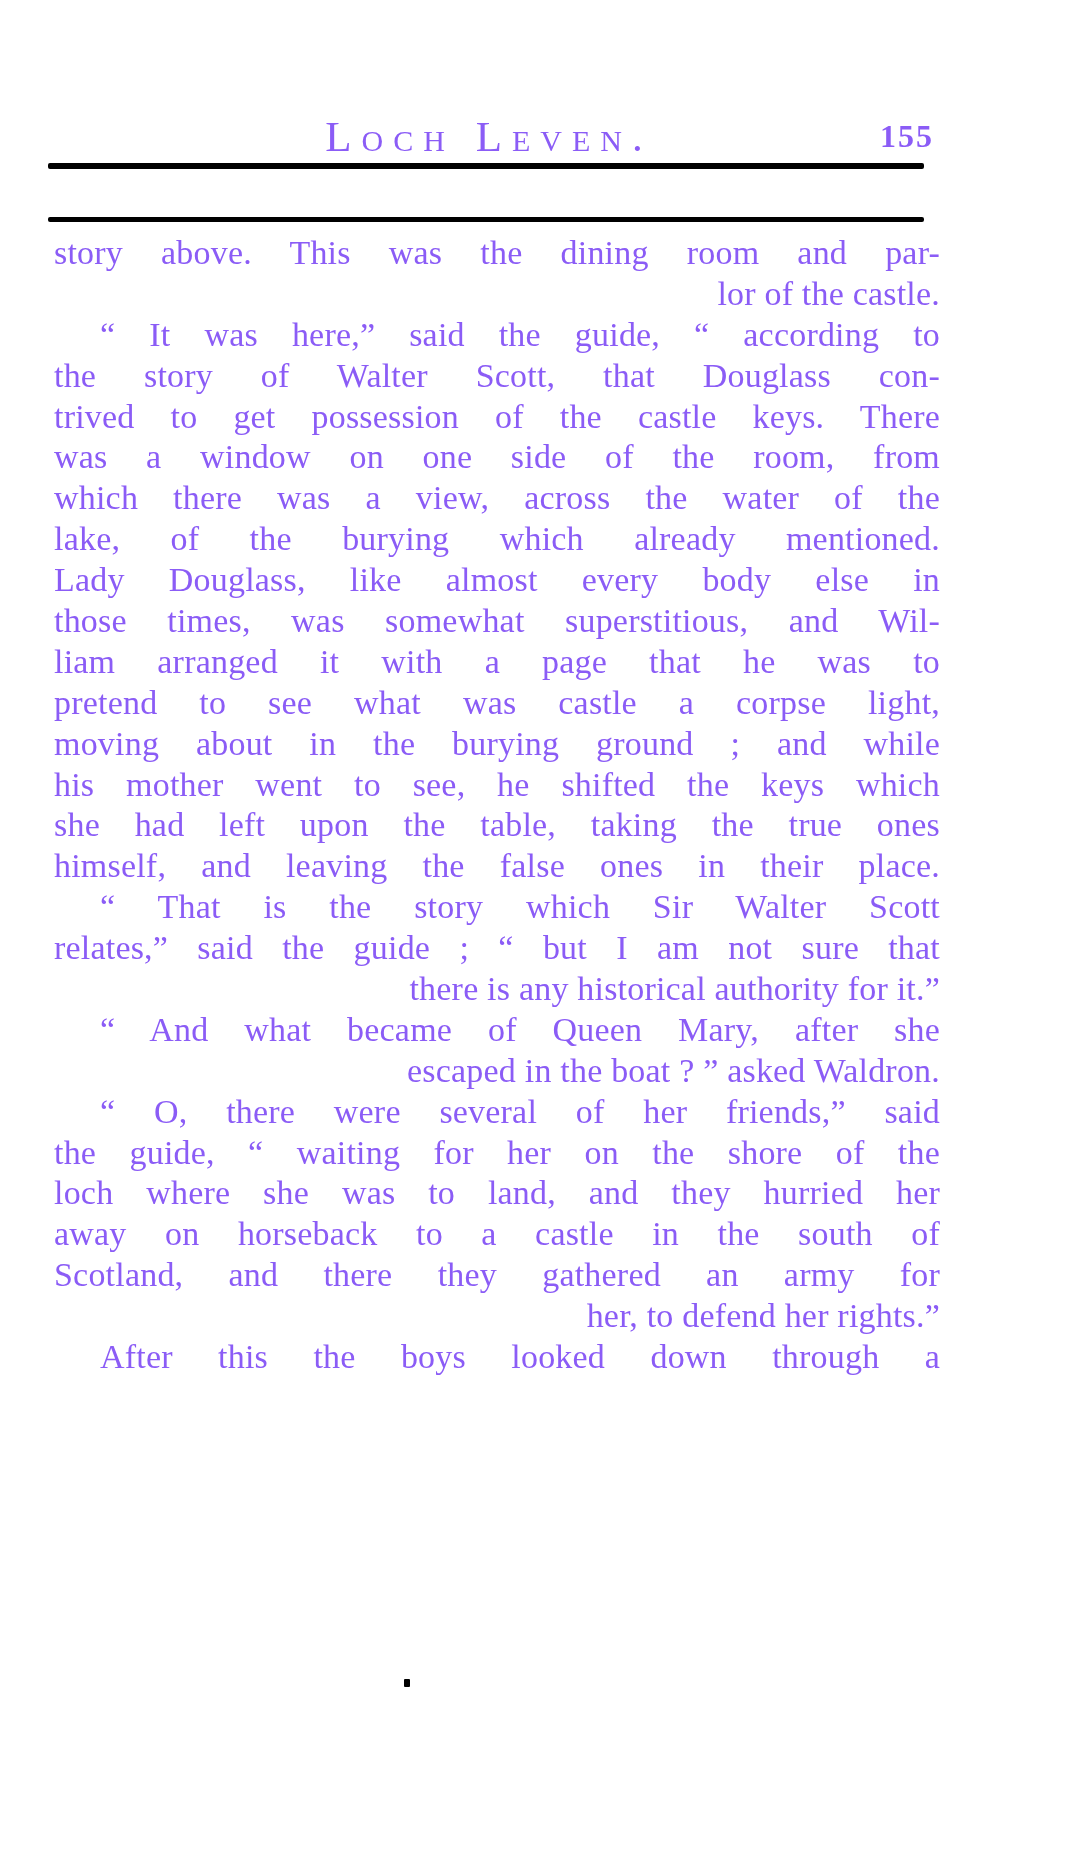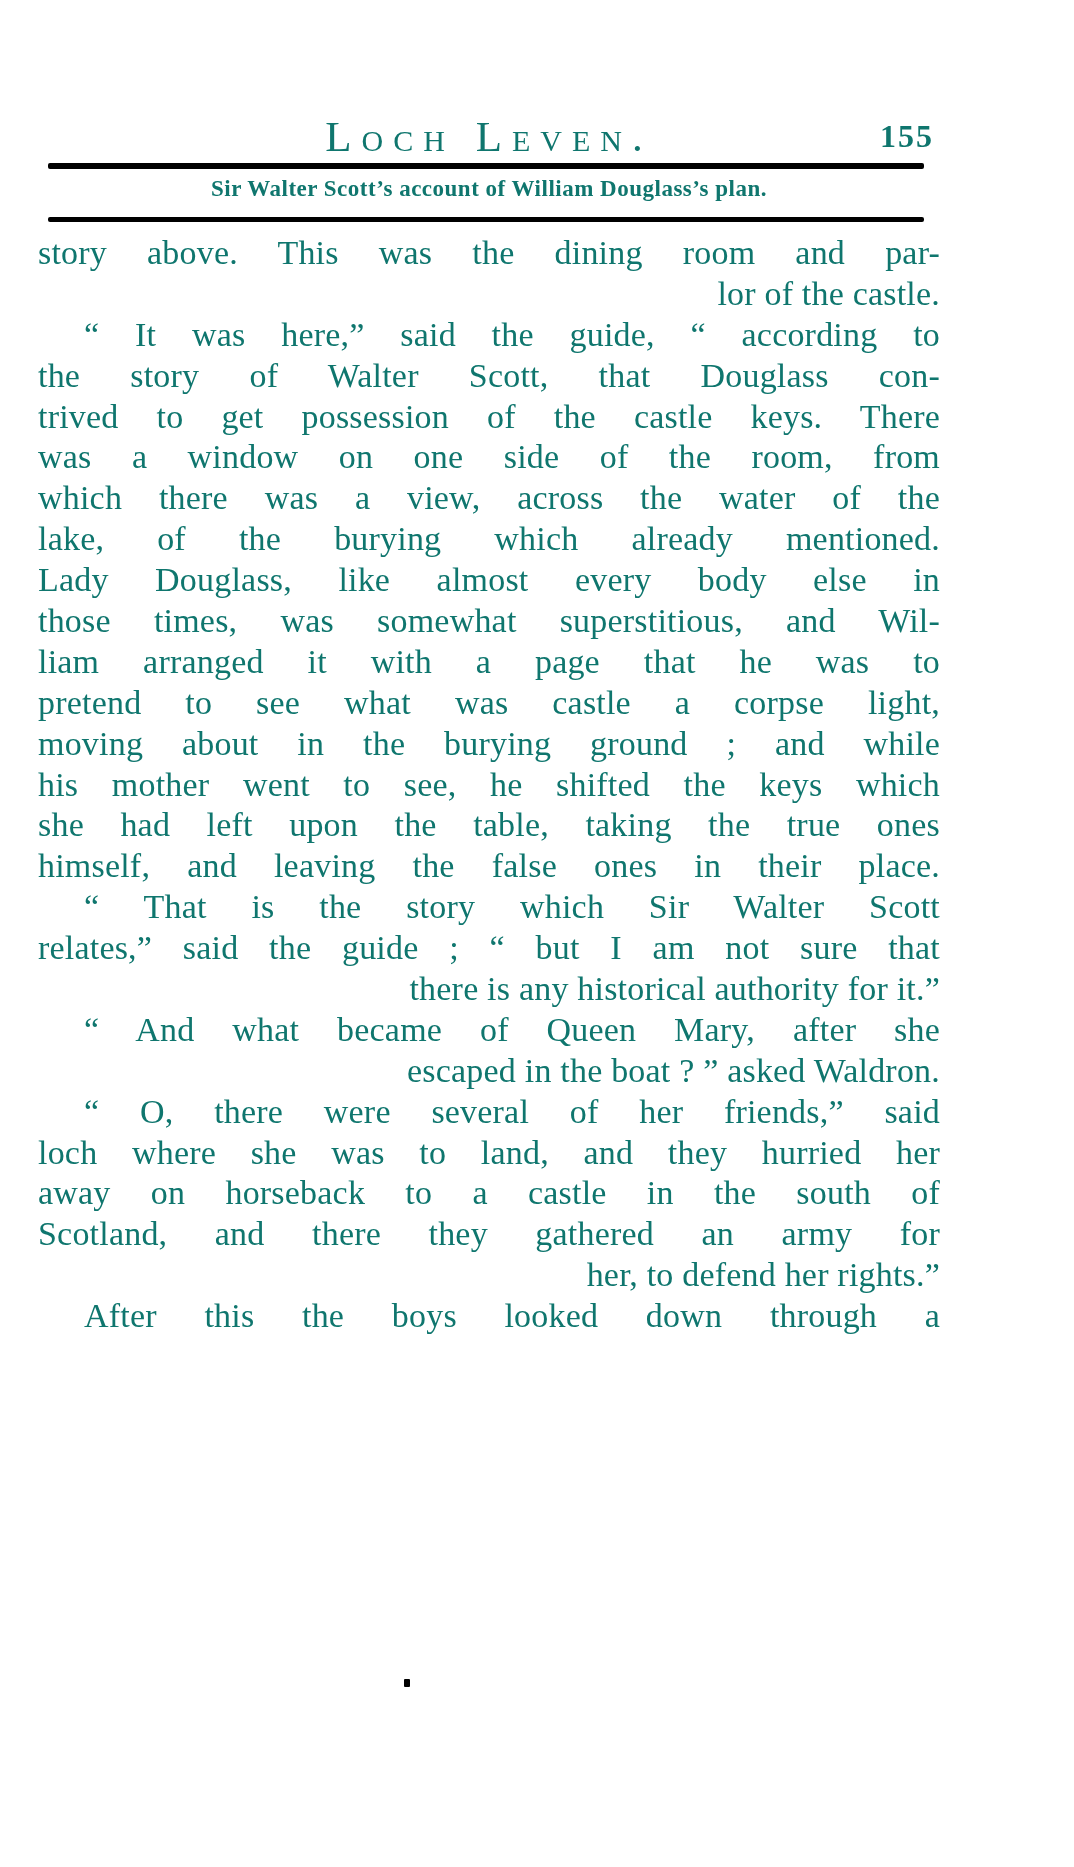--- a/index.html
+++ b/index.html
@@ -1,21 +1,21 @@
 <!DOCTYPE html>
 <html><head>
 <meta charset="utf-8">
 <style>
   html, body { margin: 0; padding: 0; background: #e8e8e8; }
   .page {
     position: relative;
     width: 1074px;
     height: 1867px;
     background: #ffffff;
-    color: #0f766e;
+    color: #8b5cf6;
     font-family: "Liberation Serif", "DejaVu Serif", serif;
     overflow: hidden;
     margin: 0 auto;
   }
   .column {
     position: absolute;
     left: 38px;
     top: 0;
     width: 902px;
     height: 100%;
@@ -69,20 +69,21 @@
   .paragraph { margin: 0; }
   .line {
     text-align: right;
     white-space: normal;
     height: 40.9px;
     overflow: visible;
   }
   .line.just {
     text-align: justify;
     text-align-last: justify;
+    margin-left: 16px;
   }
   .line.indent { padding-left: 46px; }
   .ink-speck {
     position: absolute;
     left: 404px;
     top: 1679px;
     width: 6px;
     height: 8px;
     background: #000;
     border-radius: 1px;
@@ -93,21 +94,20 @@
 
 <div class="page">
   <div class="column">
 
     <div class="header-title">Loch Leven.</div>
 
     <div class="page-number">155</div>
 
     <div class="rule rule-top"></div>
 
-    <div class="running-head">Sir Walter Scott’s account of William Douglass’s plan.</div>
 
     <div class="rule rule-bottom"></div>
 
     <div class="body-text" id="body-text">
         <div class="paragraph">
           <div class="line just">story above.  This was the dining room and par-</div>
           <div class="line">lor of the castle.</div>
         </div>
         <div class="paragraph">
           <div class="line just indent">“ It was here,” said the guide, “ according to</div>
@@ -129,20 +129,21 @@
           <div class="line just indent">“ That is the story which Sir Walter Scott</div>
           <div class="line just">relates,” said the guide ; “ but I am not sure that</div>
           <div class="line">there is any historical authority for it.”</div>
         </div>
         <div class="paragraph">
           <div class="line just indent">“ And what became of Queen Mary, after she</div>
           <div class="line">escaped in the boat ? ” asked Waldron.</div>
         </div>
         <div class="paragraph">
           <div class="line just indent">“ O, there were several of her friends,” said</div>
+          <div class="line just">the guide, “ waiting for her on the shore of the</div>
           <div class="line just">loch where she was to land, and they hurried her</div>
           <div class="line just">away on horseback to a castle in the south of</div>
           <div class="line just">Scotland, and there they gathered an army for</div>
           <div class="line">her, to defend her rights.”</div>
         </div>
         <div class="paragraph">
           <div class="line just indent">After this the boys looked down through a</div>
         </div>
       </div>
   </div>

